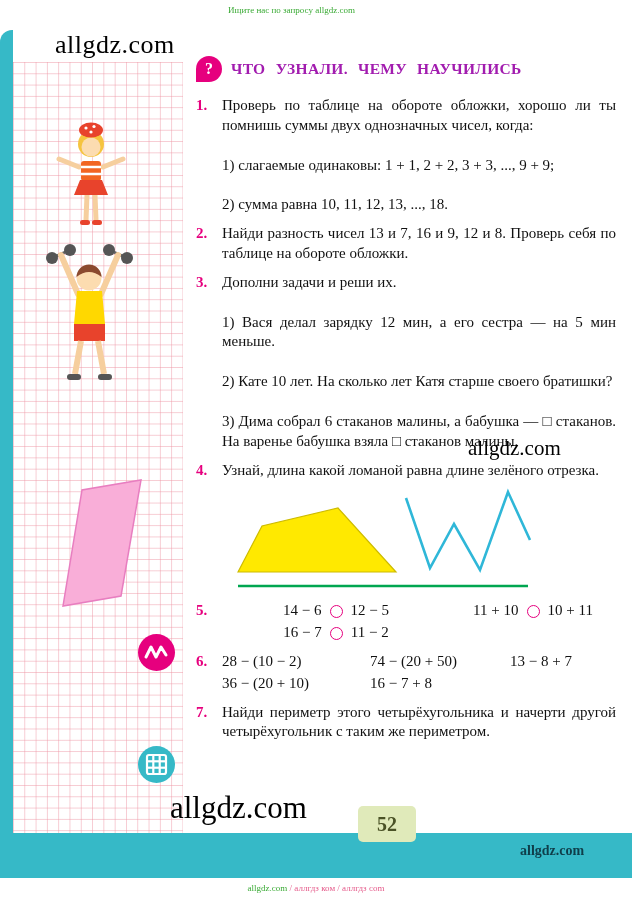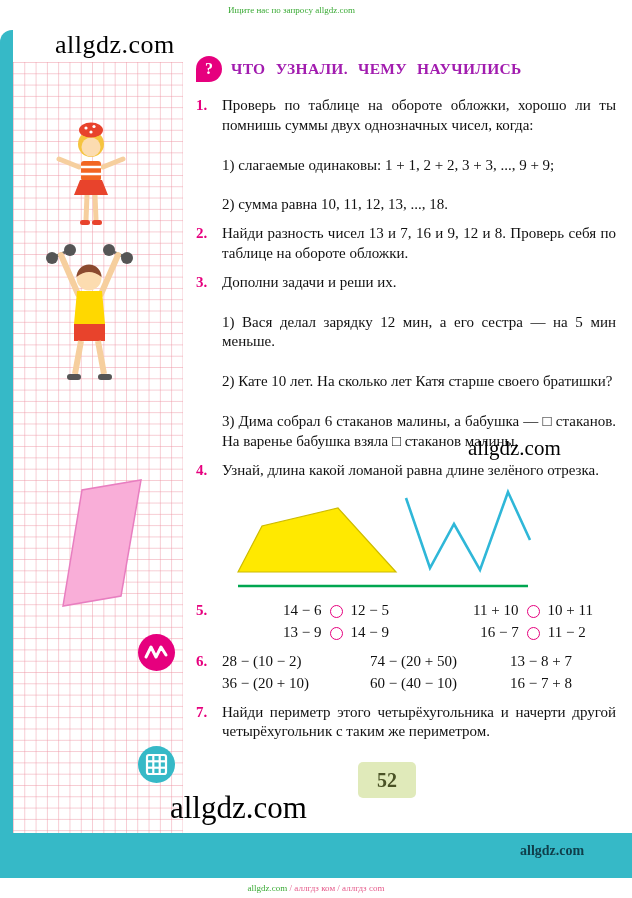--- a/index.html
+++ b/index.html
@@ -44,21 +44,21 @@
   .pnum{width:26px;flex:none;color:#e6007e;font-weight:bold;font-size:15px;line-height:1.32;}
   .pbody{flex:1;font-size:15px;line-height:1.32;text-align:justify;}
   .subitem{margin-top:20px;}
   .figure{display:block;margin:8px 0 0 14px;}
   .cmp-grid{display:grid;grid-template-columns:228px auto;row-gap:2px;}
   .cmp{display:flex;align-items:center;white-space:nowrap;justify-content:center;}
   .circle{width:11px;height:11px;flex:none;border:1.6px solid #e6007e;border-radius:50%;margin:0 8px;}
   .expr-grid{display:grid;grid-template-columns:148px 140px auto;row-gap:2px;white-space:nowrap;}
   
   .page-num{
-    position:absolute;left:358px;top:762px;width:58px;height:36px;background:#e0eaba;border-radius:5px;
+    position:absolute;left:358px;top:806px;width:58px;height:36px;background:#e0eaba;border-radius:5px;
     display:flex;align-items:center;justify-content:center;font-size:20px;font-weight:bold;color:#4a5226;
   }
   .footer-site{position:absolute;left:520px;top:843px;font-size:14px;font-weight:bold;color:#0f3e4a;}
   .bottom-line{position:absolute;top:883px;left:0;width:632px;text-align:center;font-size:9px;}
   .bottom-line .g{color:#3aaa35;}
   .bottom-line .p{color:#e55a8a;}
 </style>
 </head>
 <body>
 
@@ -187,42 +187,36 @@
             <span>14 − 6</span>
             <span class="circle"></span>
             <span>12 − 5</span>
           </div>
           <div class="cmp">
             <span>11 + 10</span>
             <span class="circle"></span>
             <span>10 + 11</span>
           </div>
           <div class="cmp">
-            <span>13 − 9</span>
-            <span class="circle"></span>
-            <span>14 − 9</span>
-          </div>
-          <div class="cmp">
             <span>16 − 7</span>
             <span class="circle"></span>
             <span>11 − 2</span>
           </div>
         </div>
       </div>
     </div>
 
     <div class="problem">
       <div class="pnum">6.</div>
       <div class="pbody">
         <div class="expr-grid">
           <span>28 − (10 − 2)</span>
           <span>74 − (20 + 50)</span>
           <span>13 − 8 + 7</span>
           <span>36 − (20 + 10)</span>
-          <span>60 − (40 − 10)</span>
           <span>16 − 7 + 8</span>
         </div>
       </div>
     </div>
 
     <div class="problem">
       <div class="pnum">7.</div>
       <div class="pbody">
         <div class="ptext">Найди периметр этого четырёхугольника и начерти другой четырёхугольник с таким же периметром.</div>
       </div>

